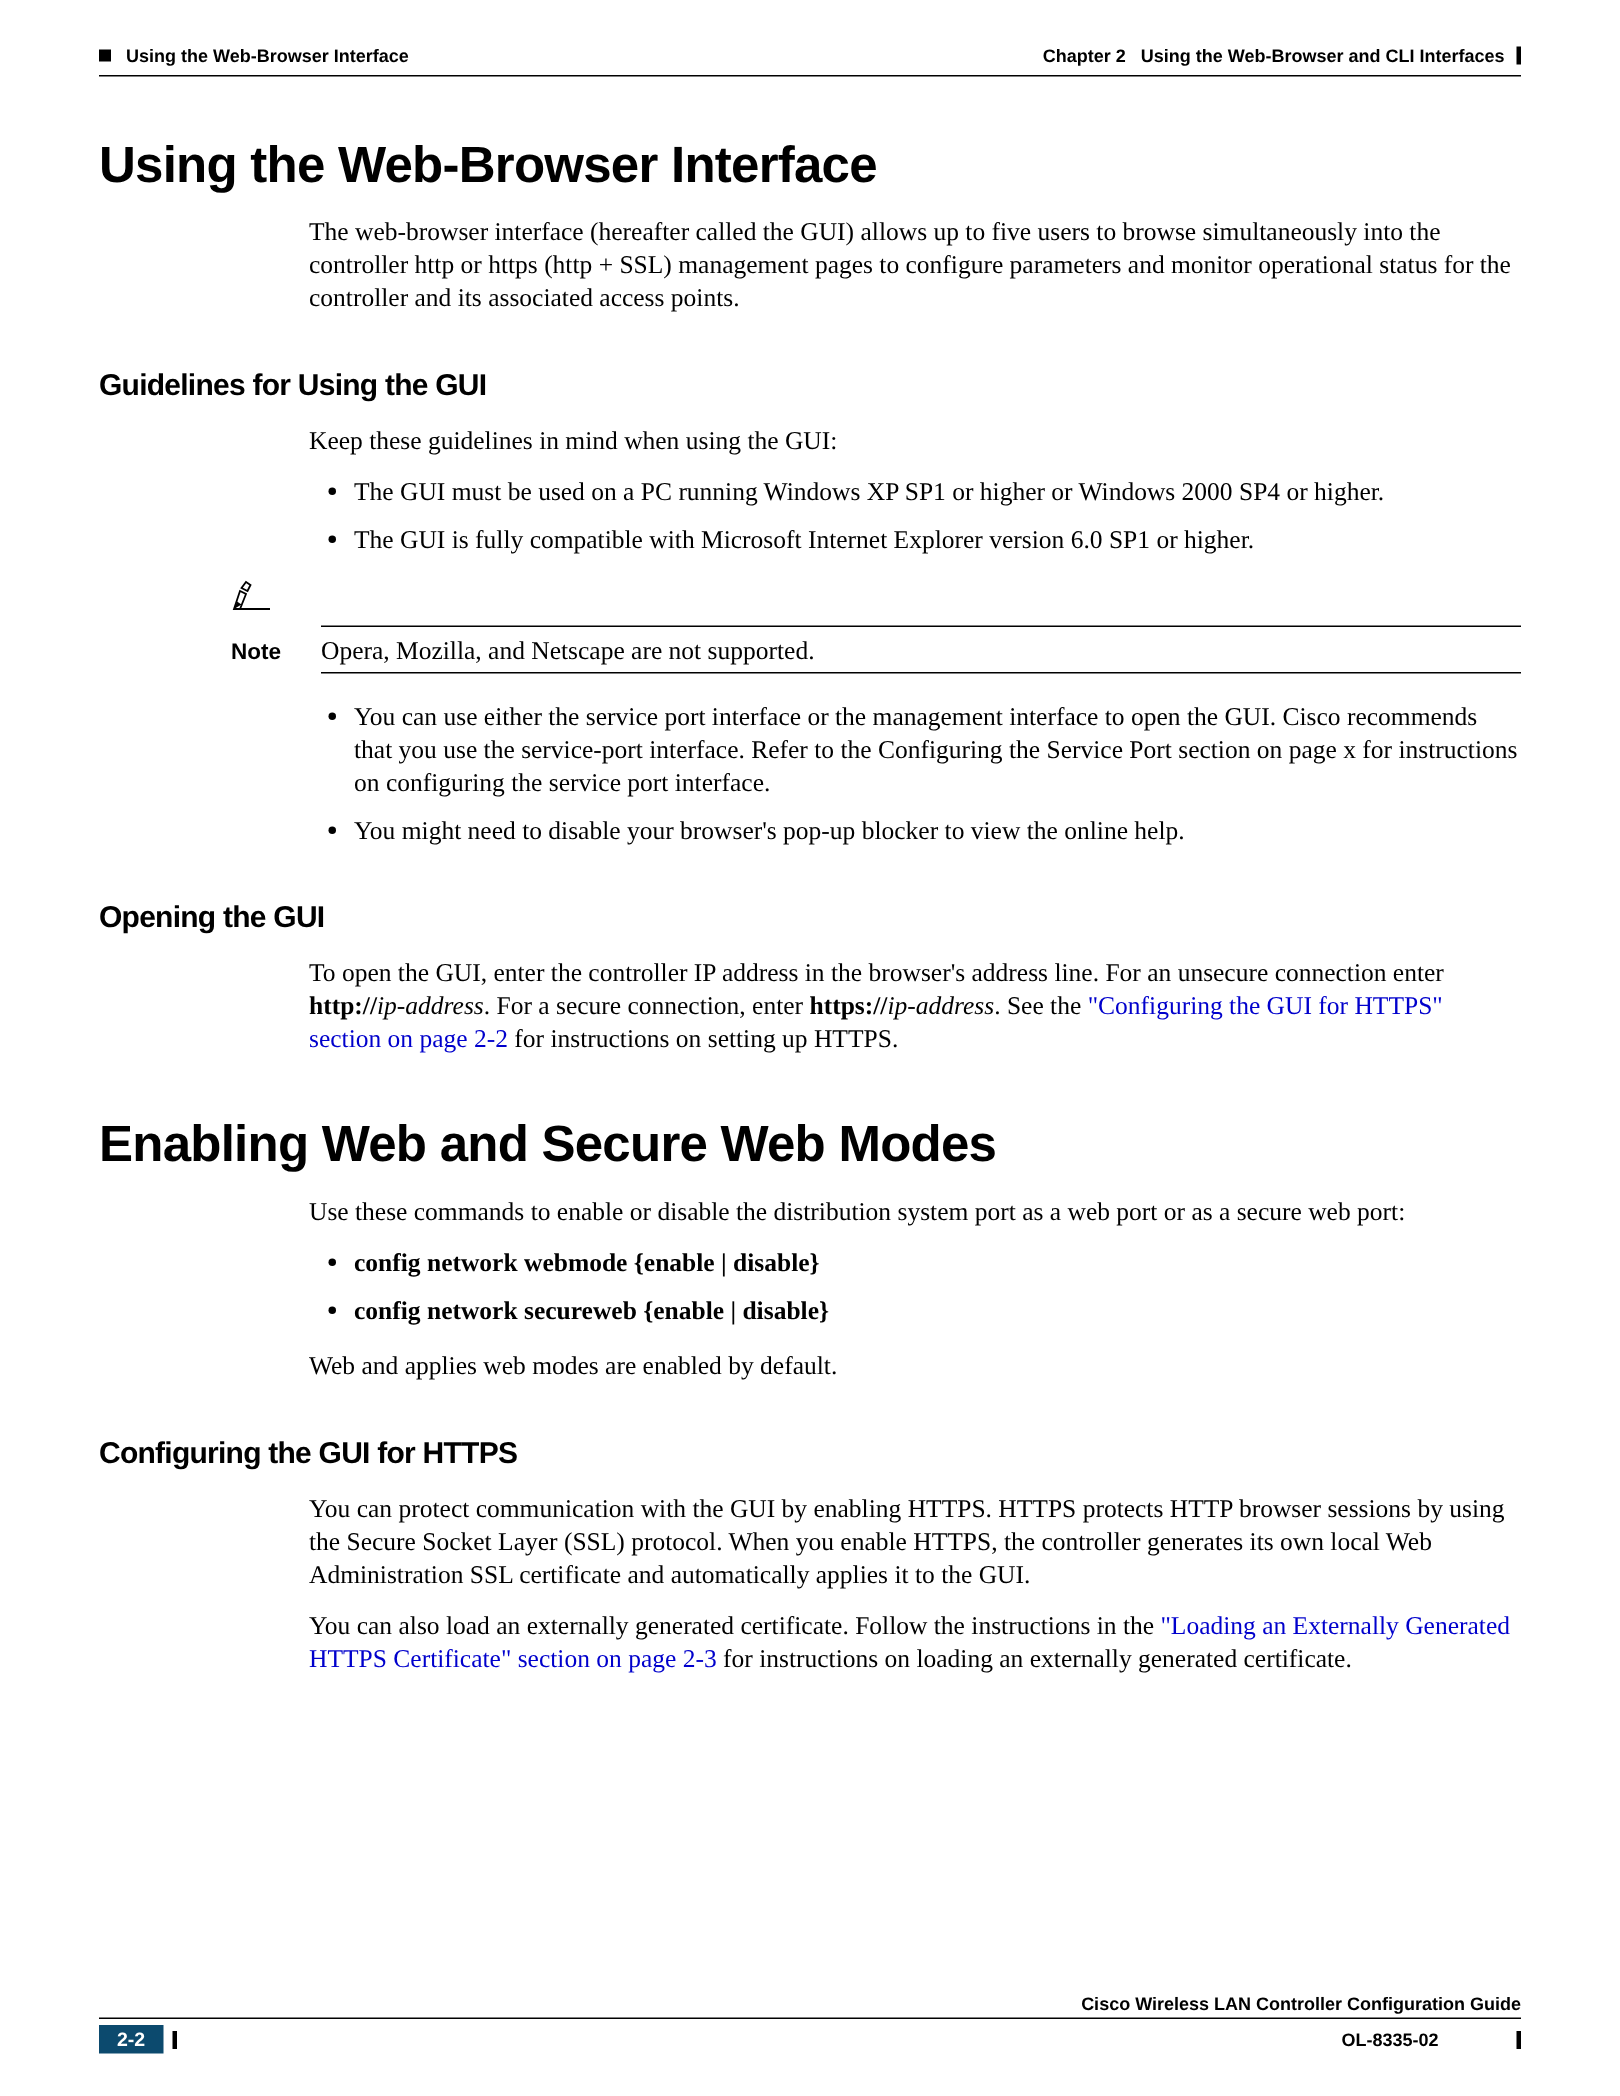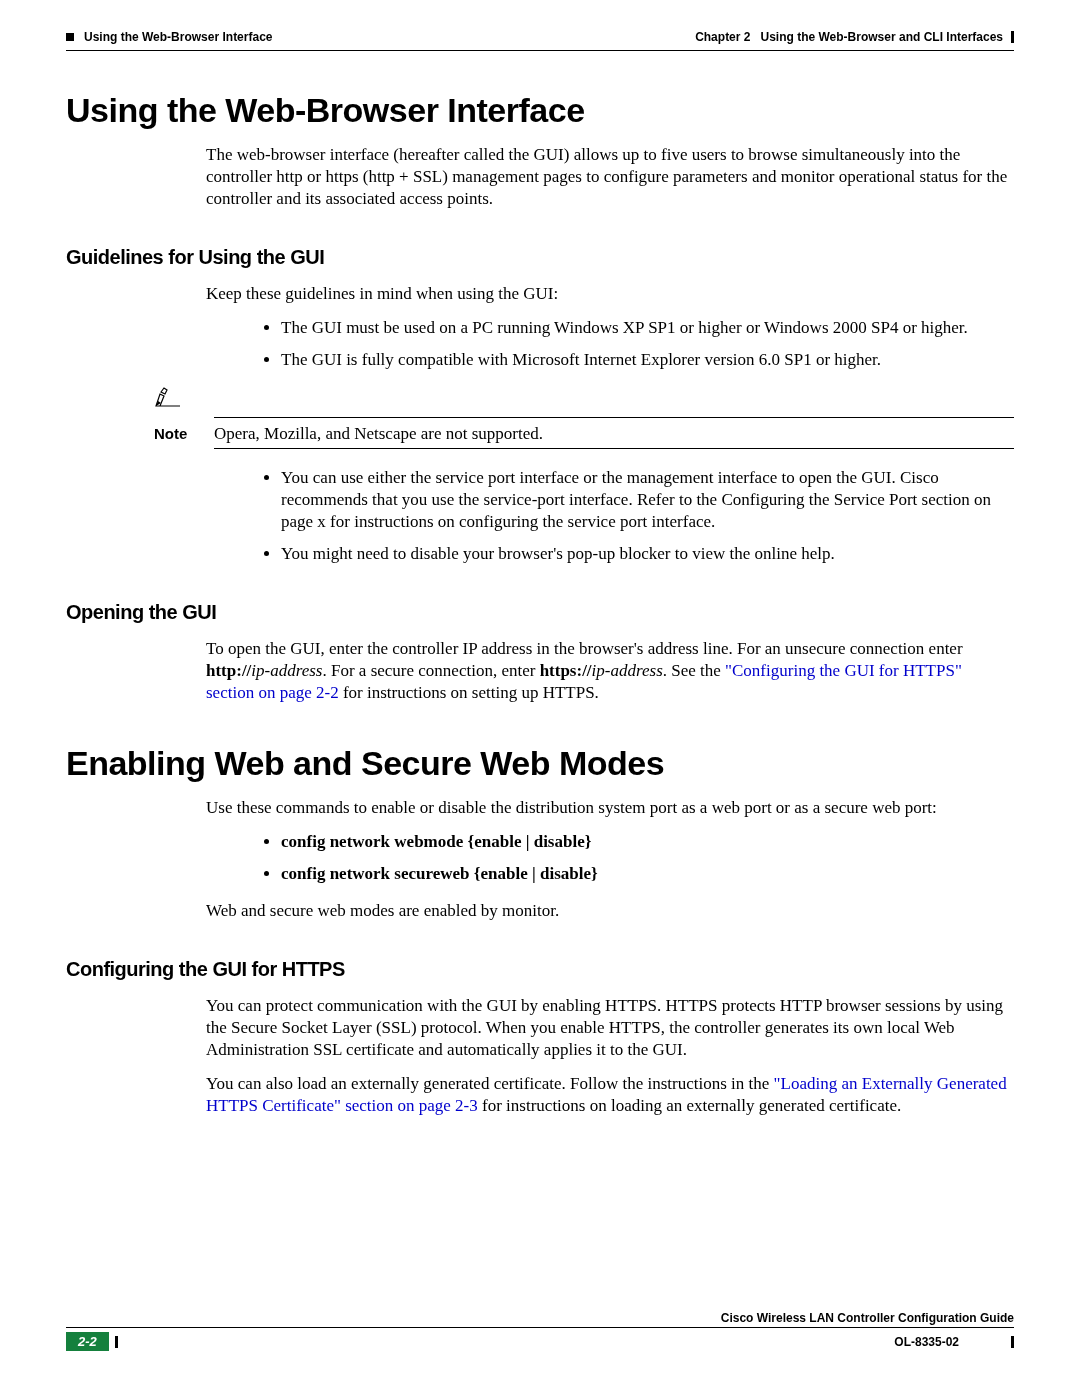--- a/index.html
+++ b/index.html
@@ -73,21 +73,20 @@
     margin: 0 0 12px 140px;
     line-height: 1.3;
   }
   ul.bullets {
     margin: 0 0 14px 140px;
     padding-left: 30px;
   }
   ul.bullets li {
     margin-bottom: 10px;
     line-height: 1.3;
-    margin-left: 45px;
   }
   .note-block {
     margin-left: 88px;
     margin-top: 10px;
     margin-bottom: 18px;
   }
   .note-icon-row {
     margin-bottom: 2px;
   }
   .note-rule {
@@ -106,21 +105,21 @@
     flex-shrink: 0;
   }
   .note-text {
     flex: 1;
   }
   .link { color: #0000cc; }
   .cmd { font-weight: bold; }
   .ital { font-style: italic; }
   .footer {
     position: absolute;
-    bottom: 46px;
+    bottom: 28px;
     left: 66px;
     right: 66px;
   }
   .footer-top-line {
     text-align: right;
     font-family: Arial, Helvetica, sans-serif;
     font-weight: bold;
     font-size: 12px;
     margin-bottom: 2px;
   }
@@ -130,26 +129,25 @@
   }
   .footer-row {
     display: flex;
     justify-content: space-between;
     align-items: center;
     font-family: Arial, Helvetica, sans-serif;
     font-size: 12px;
     font-weight: bold;
   }
   .page-num-box {
-    background: #15803d;
+    background: #0c4a6e;
     color: #fff;
     padding: 2px 12px;
     font-size: 13px;
     margin-right: 6px;
-    font-style: italic;
   }
   .footer-left { display: flex; align-items: center; }
   .footer-right { display: flex; align-items: center; gap: 44px; }
   .footer-right .bar-v { margin-left: 8px; }
   .pencil-icon svg { width: 28px; height: 22px; }
 </style>
 </head>
 <body>
 
 <div class="page">
@@ -205,21 +203,21 @@
   <p class="body-p">
     <span>To open the GUI, enter the controller IP address in the browser's address line. For an unsecure connection enter </span><span class="cmd">http://</span><span class="ital">ip-address</span><span>. For a secure connection, enter </span><span class="cmd">https://</span><span class="ital">ip-address</span><span>. See the </span><span class="link">"Configuring the GUI for HTTPS" section on page 2-2</span><span> for instructions on setting up HTTPS.</span>
   </p>
 
   <h1>Enabling Web and Secure Web Modes</h1>
   <p class="body-p">Use these commands to enable or disable the distribution system port as a web port or as a secure web port:</p>
   <ul class="bullets">
     <li class="cmd">config network webmode {enable | disable}</li>
     <li class="cmd">config network secureweb {enable | disable}</li>
   </ul>
-  <p class="body-p">Web and secure web modes are enabled by monitor.</p>
+  <p class="body-p">Web and applies web modes are enabled by default.</p>
 
   <h2>Configuring the GUI for HTTPS</h2>
   <p class="body-p">You can protect communication with the GUI by enabling HTTPS. HTTPS protects HTTP browser sessions by using the Secure Socket Layer (SSL) protocol. When you enable HTTPS, the controller generates its own local Web Administration SSL certificate and automatically applies it to the GUI.</p>
   <p class="body-p">
     <span>You can also load an externally generated certificate. Follow the instructions in the </span><span class="link">"Loading an Externally Generated HTTPS Certificate" section on page 2-3</span><span> for instructions on loading an externally generated certificate.</span>
   </p>
 
   <div class="footer">
     <div class="footer-top-line">Cisco Wireless LAN Controller Configuration Guide</div>
     <div class="footer-rule"></div>

